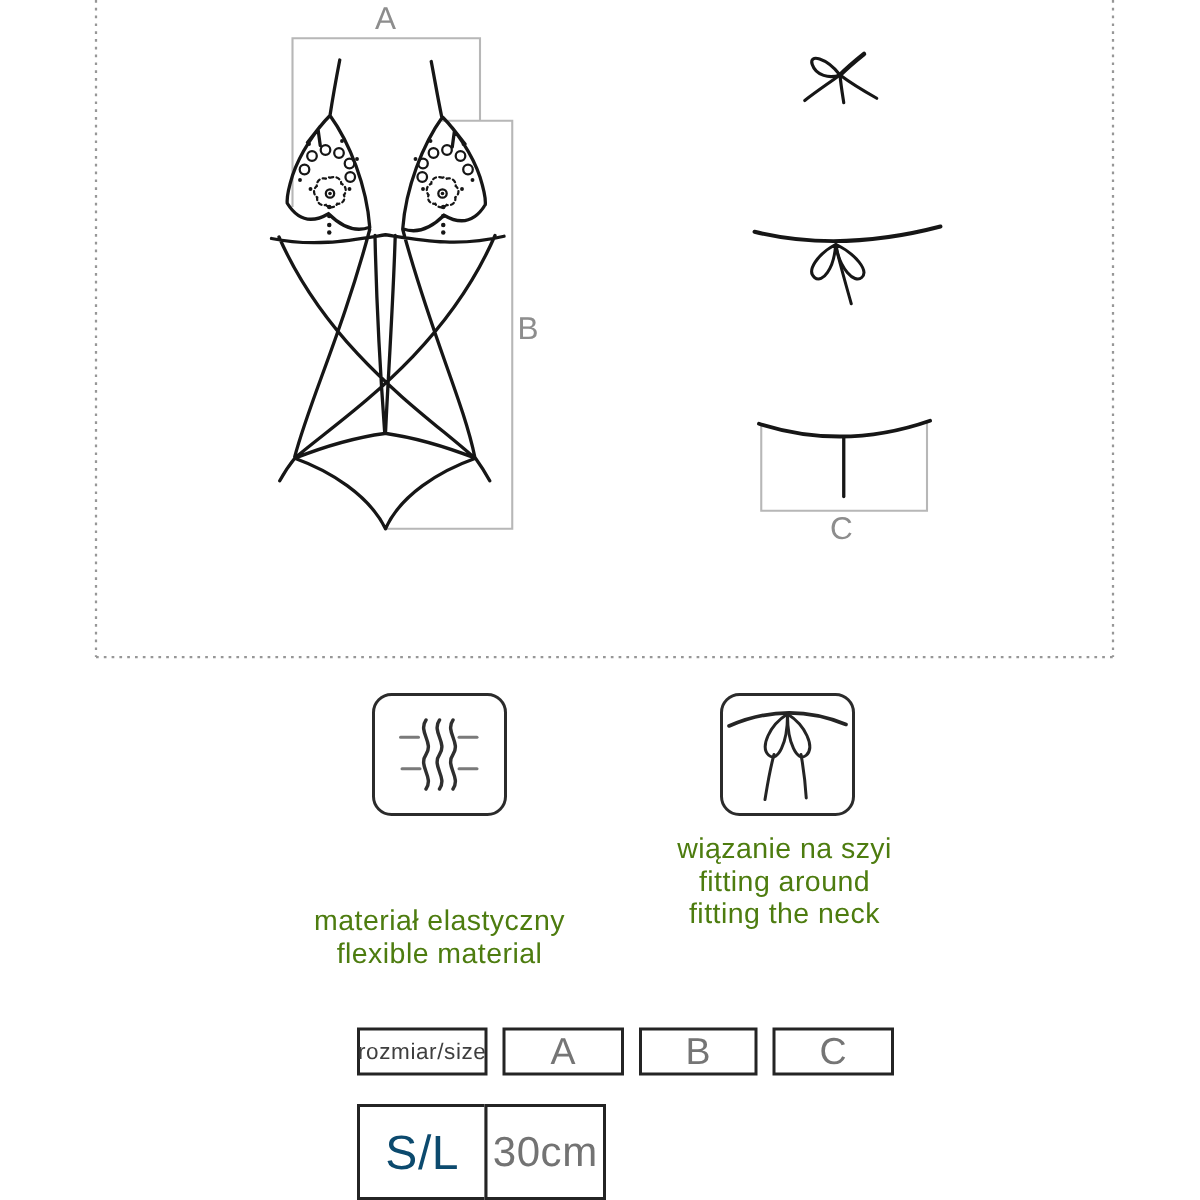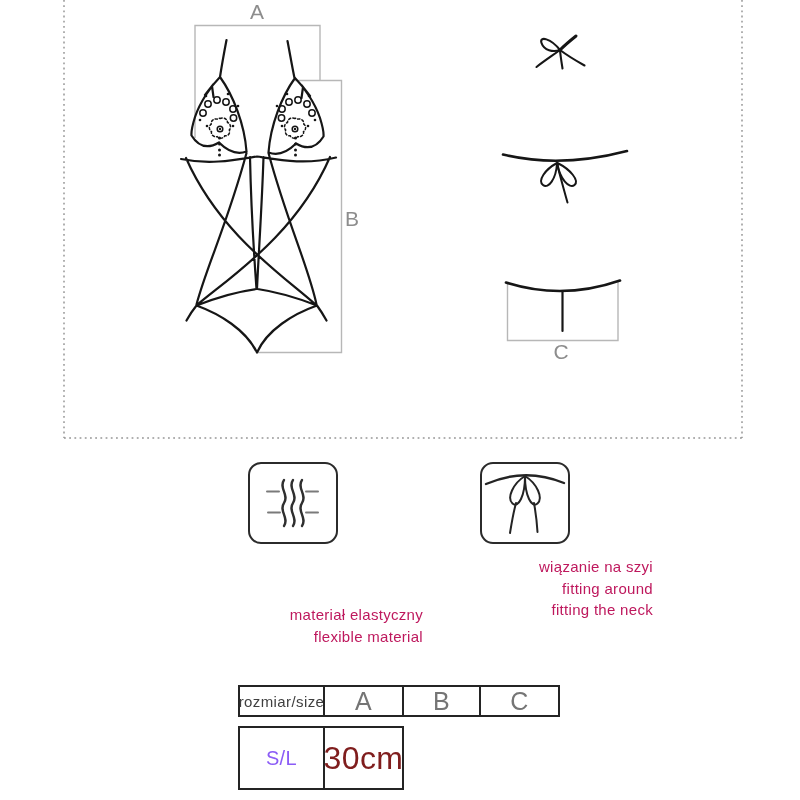--- a/index.html
+++ b/index.html
@@ -12,40 +12,40 @@
 
   .icon-box {
     position:absolute; width:86px; height:78px;
     border:2.2px solid #2b2b2b; border-radius:13px;
     display:flex; align-items:center; justify-content:center;
     background:#ffffff; box-sizing:content-box;
   }
   .icon-box.left  { left:248px; top:462px; }
   .icon-box.right { left:480px; top:462px; }
 
-  .caption { position:absolute; width:260px; text-align:right;
-    font-size:15px; line-height:21.5px; color:#be185d; letter-spacing:0.3px; }
+  .caption { position:absolute; width:260px; text-align:center;
+    font-size:19px; line-height:21.5px; color:#4d7c0f; letter-spacing:0.3px; }
   .caption.left  { left:163px; top:604px; }
   .caption.right { left:393px; top:556px; }
 
   .size-table { position:absolute; left:238px; top:685px; }
   .trow { display:flex; }
-  .trow.thead { margin-bottom:9px; }
+  .trow.thead { margin-bottom:19px;gap:12px; }
   .tcell {
     box-sizing:border-box; border:2px solid #242424; background:#ffffff;
     display:flex; align-items:center; justify-content:center; letter-spacing:0.4px;
   }
   .tcell + .tcell { margin-left:-2px; }
   .thead .tcell { height:32px; }
   .tdata .tcell { height:64px; }
   .col0 { width:87px; } .col1 { width:81px; } .col2 { width:79px; } .col3 { width:81px; }
   .thead .col0 { font-size:15px; color:#3f3f3f; }
   .thead .col1, .thead .col2, .thead .col3 { font-size:25px; color:#757575; }
-  .tdata .col0 { font-size:20px; color:#8b5cf6; }
-  .tdata .col1, .tdata .col2, .tdata .col3 { font-size:32px; color:#7f1d1d; }
+  .tdata .col0 { font-size:32px; color:#0c4a6e; }
+  .tdata .col1, .tdata .col2, .tdata .col3 { font-size:28px; color:#737373; }
 </style>
 </head>
 <body>
 
 <div class="page">
 
   <svg class="panel-svg" width="800" height="450" viewBox="0 0 800 450">
 
     <path d="M 64,0 V 438 M 742,0 V 438 M 64,438 H 742" fill="none" stroke="#979797" stroke-width="1.5" stroke-dasharray="1.8,3.4"></path>
 

